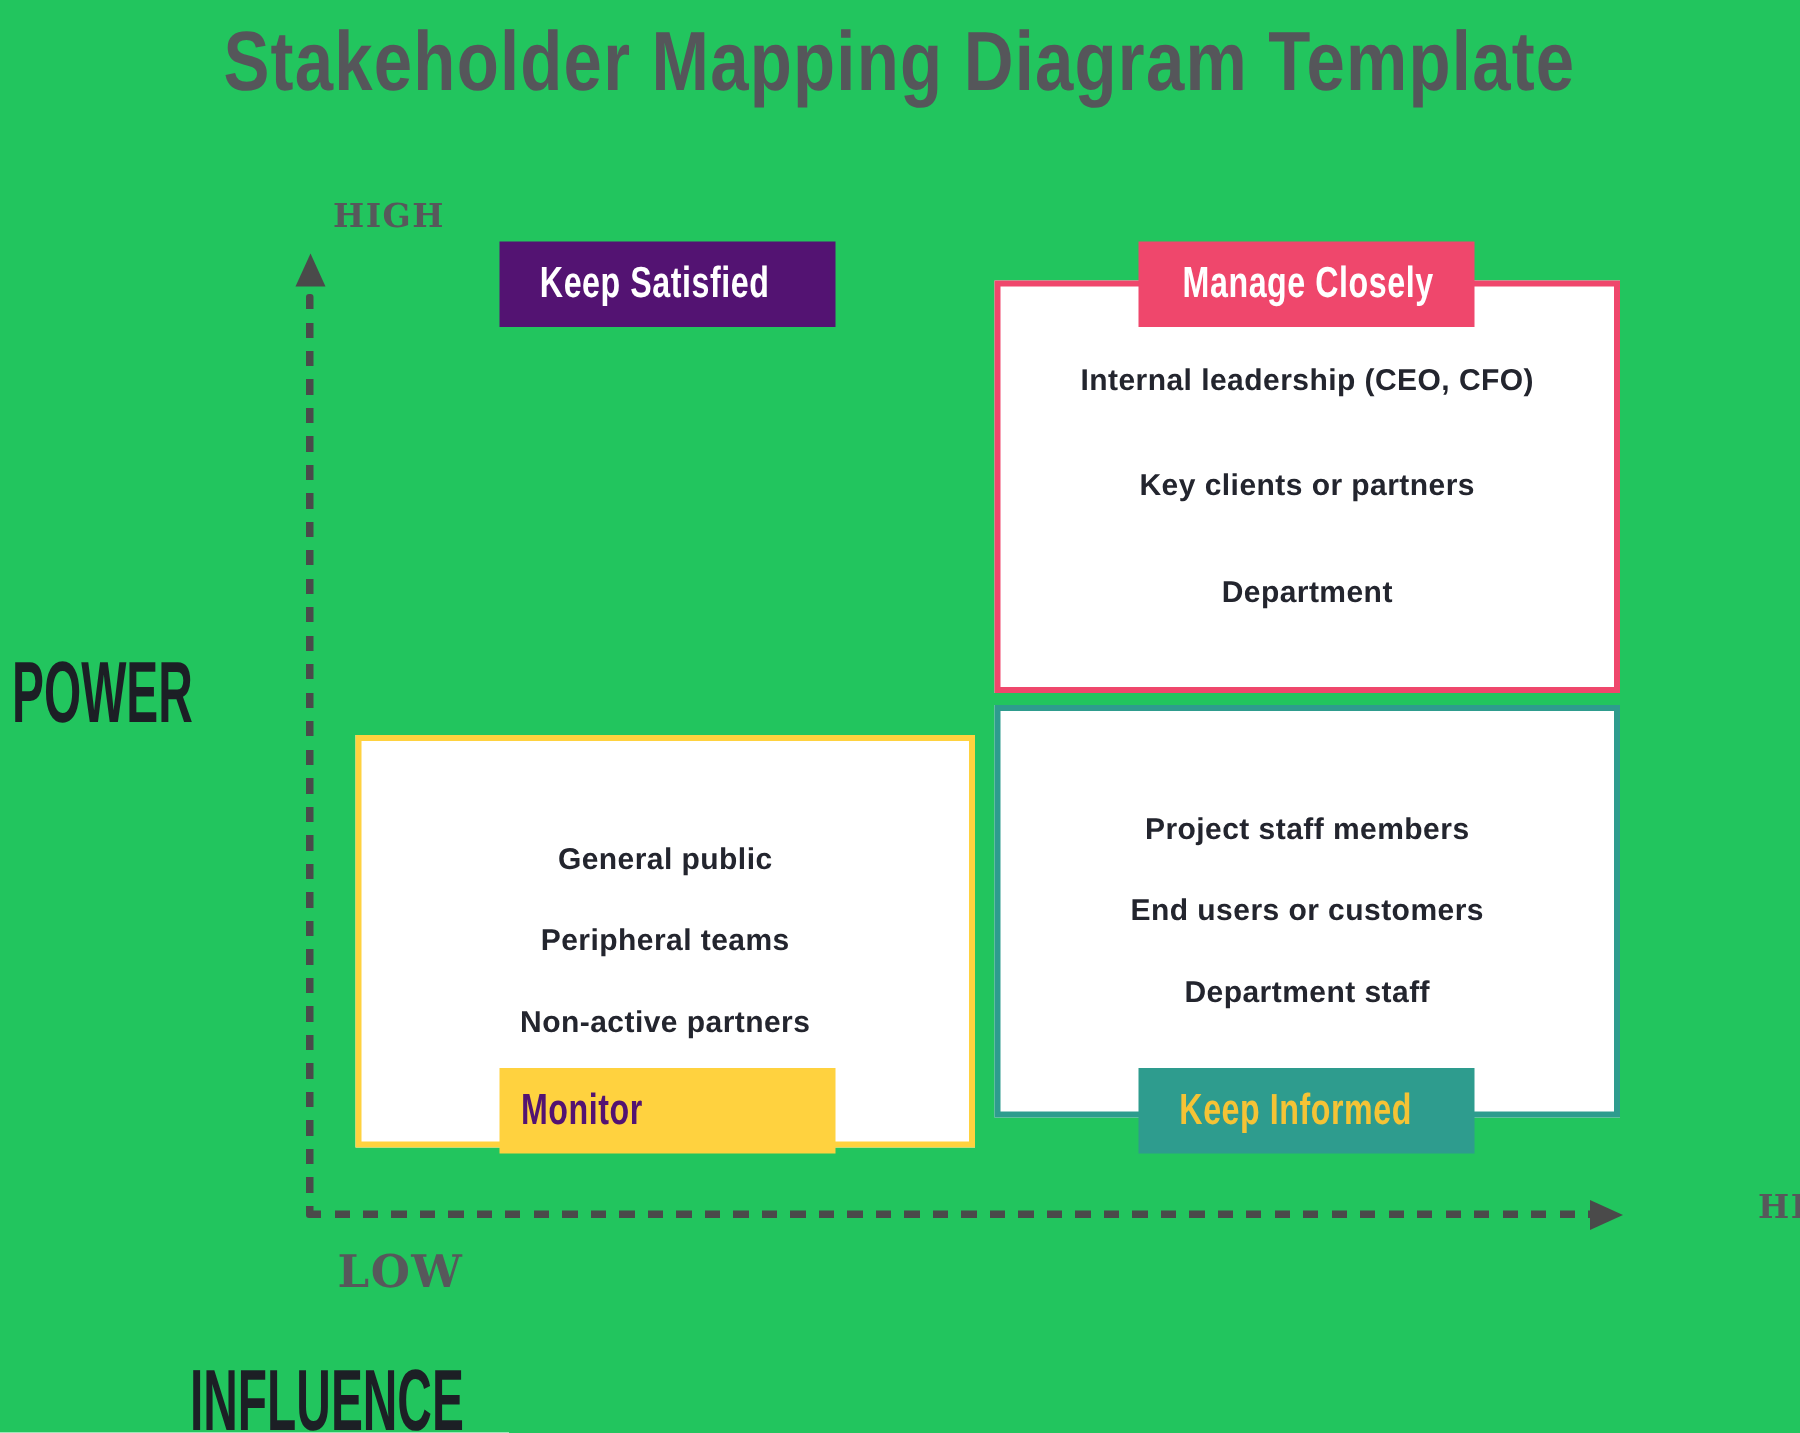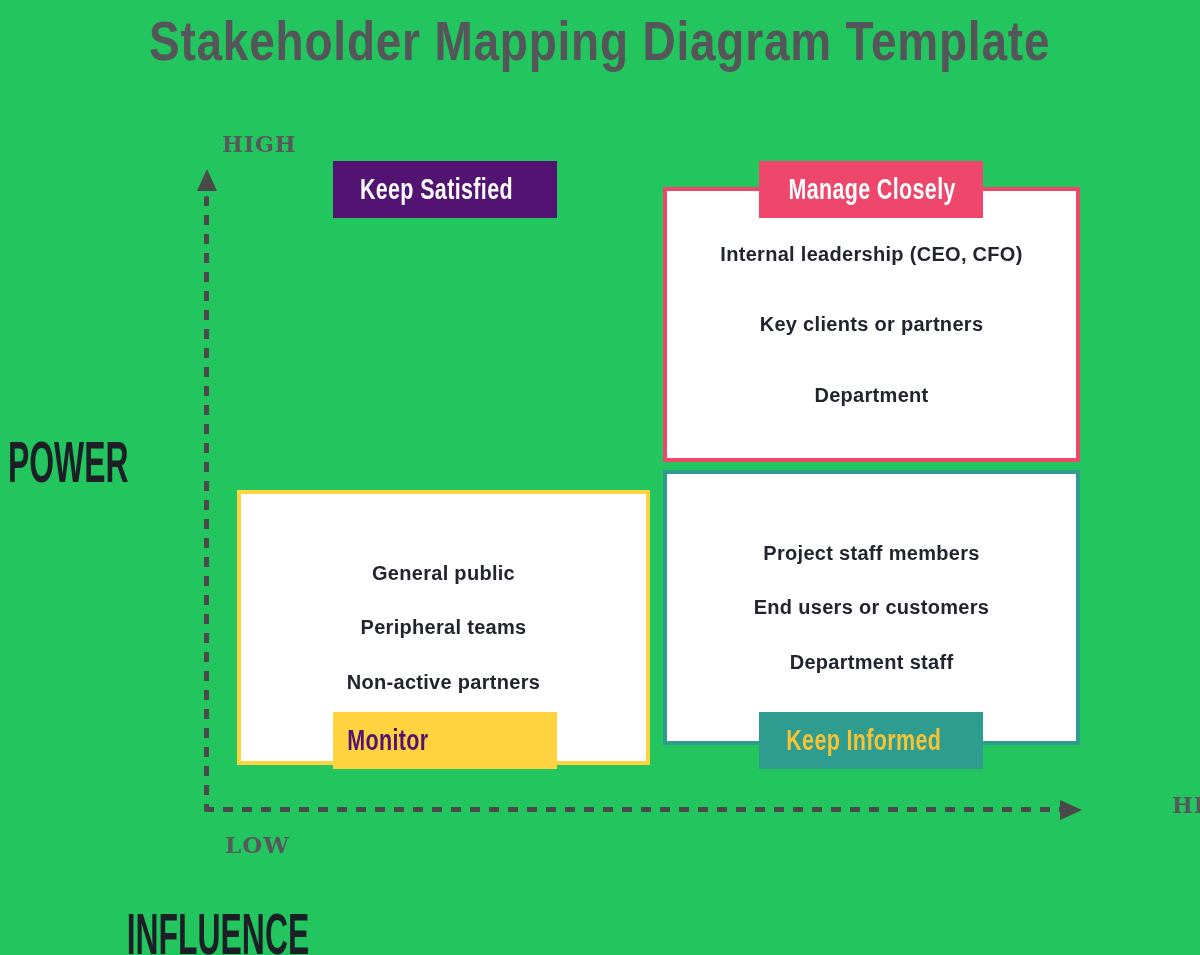--- a/index.html
+++ b/index.html
@@ -29,21 +29,21 @@
   
   .axis-end {
     position: absolute;
     font-family: "DejaVu Serif", serif;
     font-weight: 700;
     color: #57585b;
     letter-spacing: 1px;
     margin-left: 46px;
   }
   .y-high { left: 176px; top: 131px; font-size: 22px; }
-  .y-low  { left: 179px; top: 831px; font-size: 23px; }
+  .y-low  { left: 179px; top: 831px; font-size: 30px; }
   .x-high { left: 1126px; top: 792px; font-size: 22px; }
 
   
   .axis-title {
     position: absolute;
     font-weight: 700;
     color: #1c1f25;
     font-size: 58px;
   }
   .power { left: 8px; top: 428px; }

